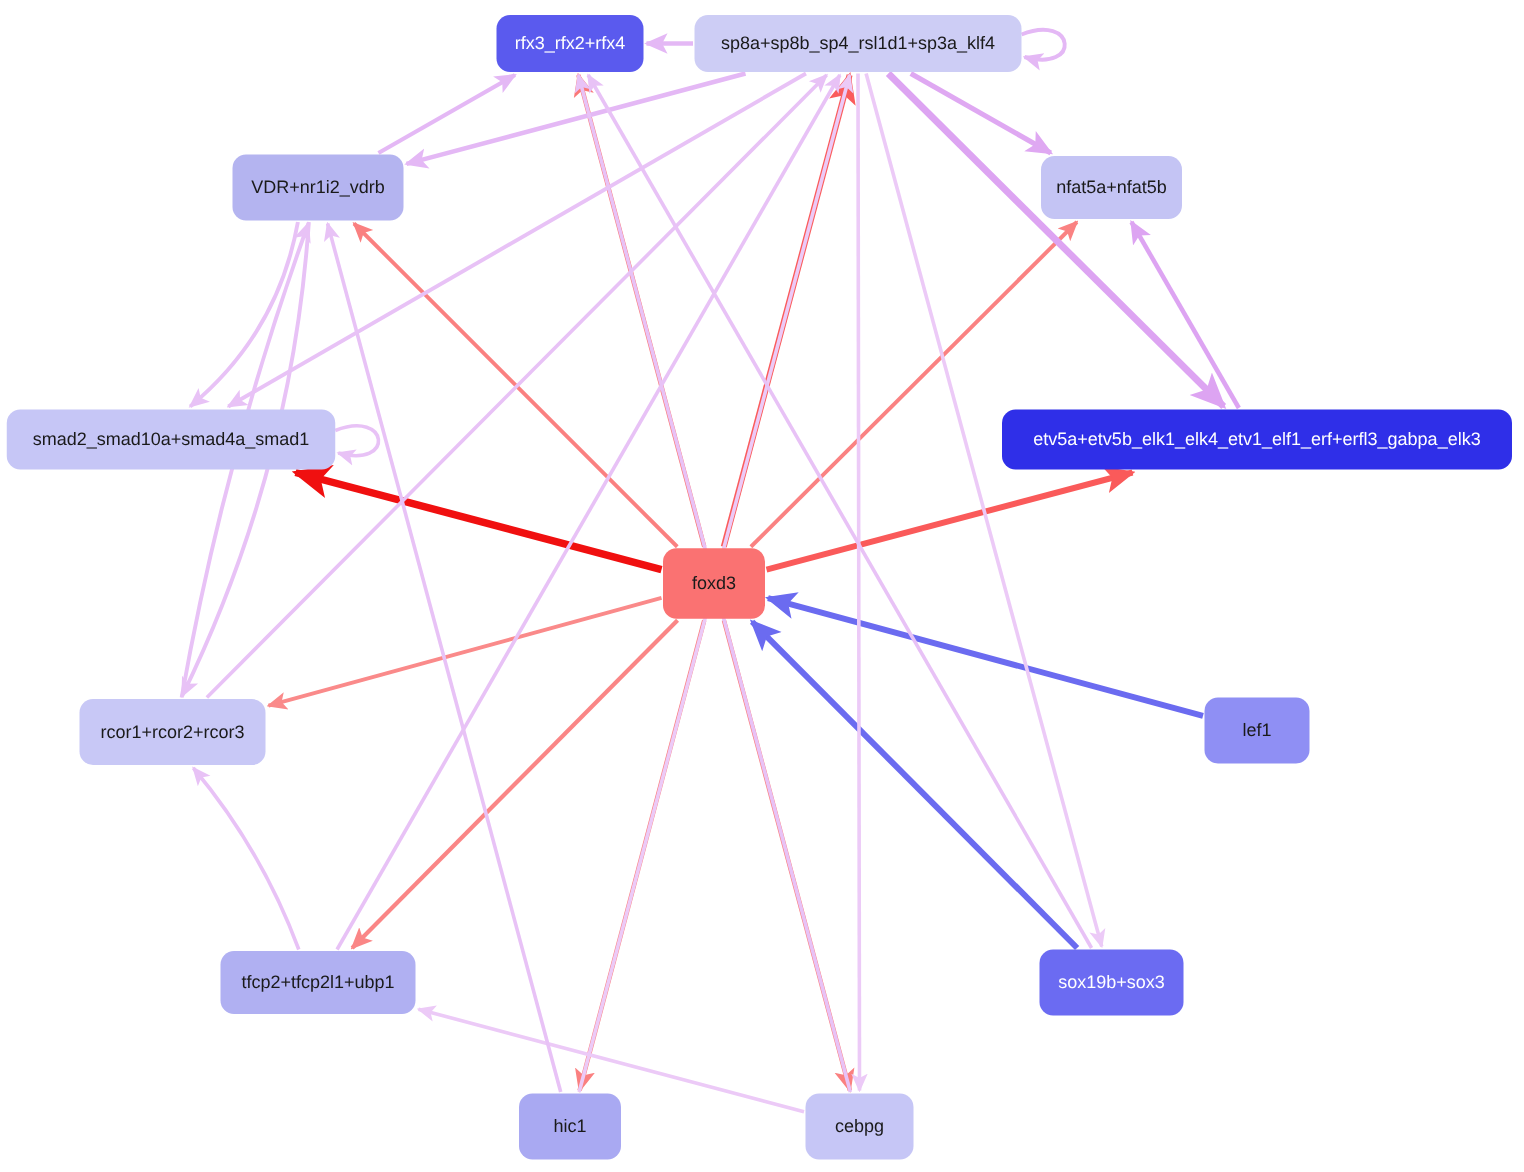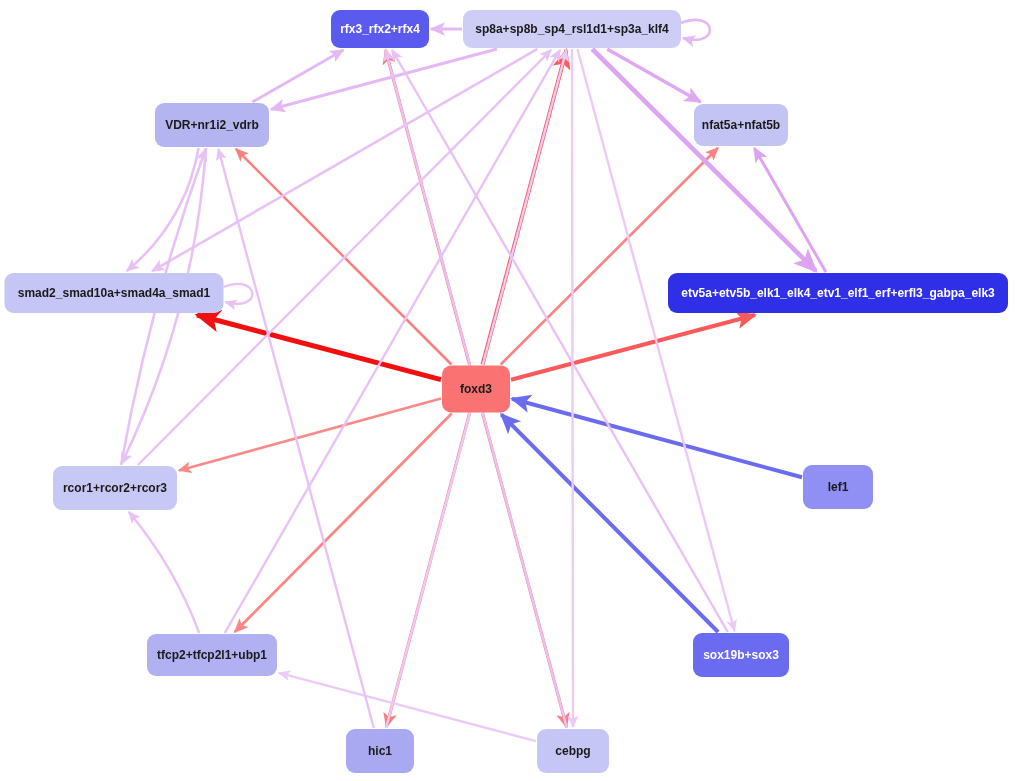--- a/index.html
+++ b/index.html
@@ -12,21 +12,20 @@
     width: 1016px;
     height: 781px;
     font-family: "Liberation Sans", sans-serif;
     overflow: hidden;
   }
   #graph-root {
     position: relative;
     width: 1016px;
     height: 781px;
     background: #ffffff;
-    font-weight: bold;
   }
   svg#network-svg {
     display: block;
     width: 1016px;
     height: 781px;
   }
   .node-rect {
     stroke: none;
   }
   .node-label {

